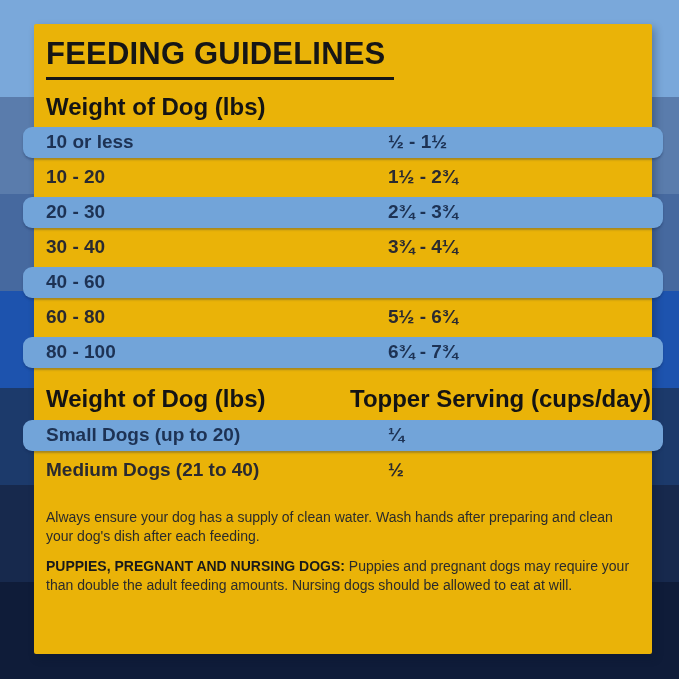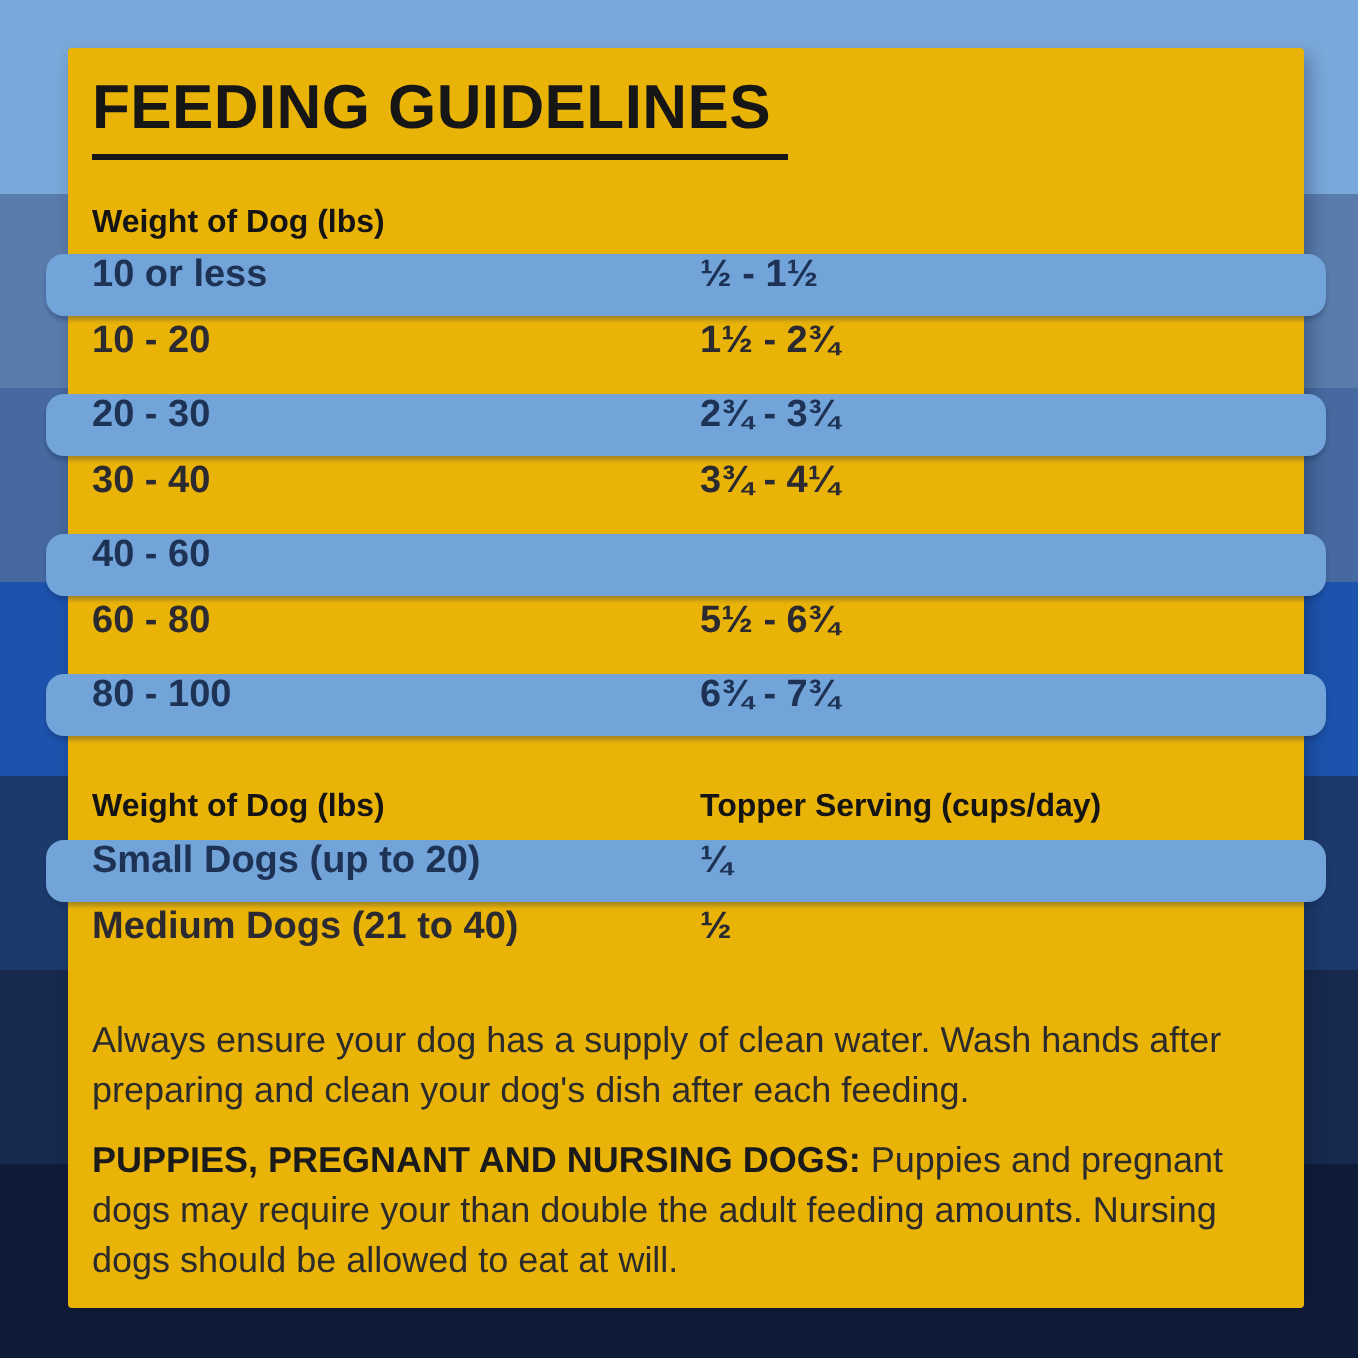--- a/index.html
+++ b/index.html
@@ -17,40 +17,40 @@
     padding:0 12px; box-shadow:3px 4px 9px rgba(10,20,40,0.30);
   }
 
   .title {
     margin-top:14px; font-size:31px; font-weight:bold; color:#161616;
     letter-spacing:0.2px; line-height:1.05; white-space:nowrap;
   }
   .title-underline { width:348px; height:3px; background:#161616; margin-top:6px; }
 
   .thead {
-    display:flex; align-items:flex-end; font-weight:bold; font-size:16px;
+    display:flex; align-items:flex-end; font-weight:bold; font-size:24px;
     color:#141414; margin-top:17px; height:24px; white-space:nowrap;
   }
   .thead.second { margin-top:21px; }
   .c1 { width:304px; flex:0 0 304px; }
   .c2 { flex:1; }
 
   .ttable { margin-top:6px; }
   .ttable.second { margin-top:7px; }
   .trow {
-    display:flex; height:35px;
-    font-size:19px; font-weight:bold; color:#2A2A30; white-space:nowrap;
+    display:flex; align-items:center; height:35px;
+    font-size:19px; font-weight:bold; color:#2A2A30; white-space:nowrap;gap:38px;
   }
   .trow.band {
     height:31px; margin:2px -23px; padding:0 23px;
     background:#72A4D9; border-radius:9px; color:#1D3254;
     box-shadow:0 2px 2px rgba(20,40,80,0.30);
   }
 
-  .footnotes { margin-top:20px; width:596px; font-size:18px; line-height:1.4; color:#2B2B2B; }
+  .footnotes { margin-top:20px; width:596px; font-size:14px; line-height:1.4; color:#2B2B2B; }
   .footnote-para { margin:0 0 10px 0; }
   .footnote-lead { font-weight:bold; color:#1A1A1A; }
 </style>
 </head>
 <body>
 
 <div class="bg" id="bg-bands">
     <div class="bg-band" style="background: rgb(122, 168, 218);"></div>
     <div class="bg-band" style="background: rgb(90, 124, 172);"></div>
     <div class="bg-band" style="background: rgb(70, 105, 159);"></div>

